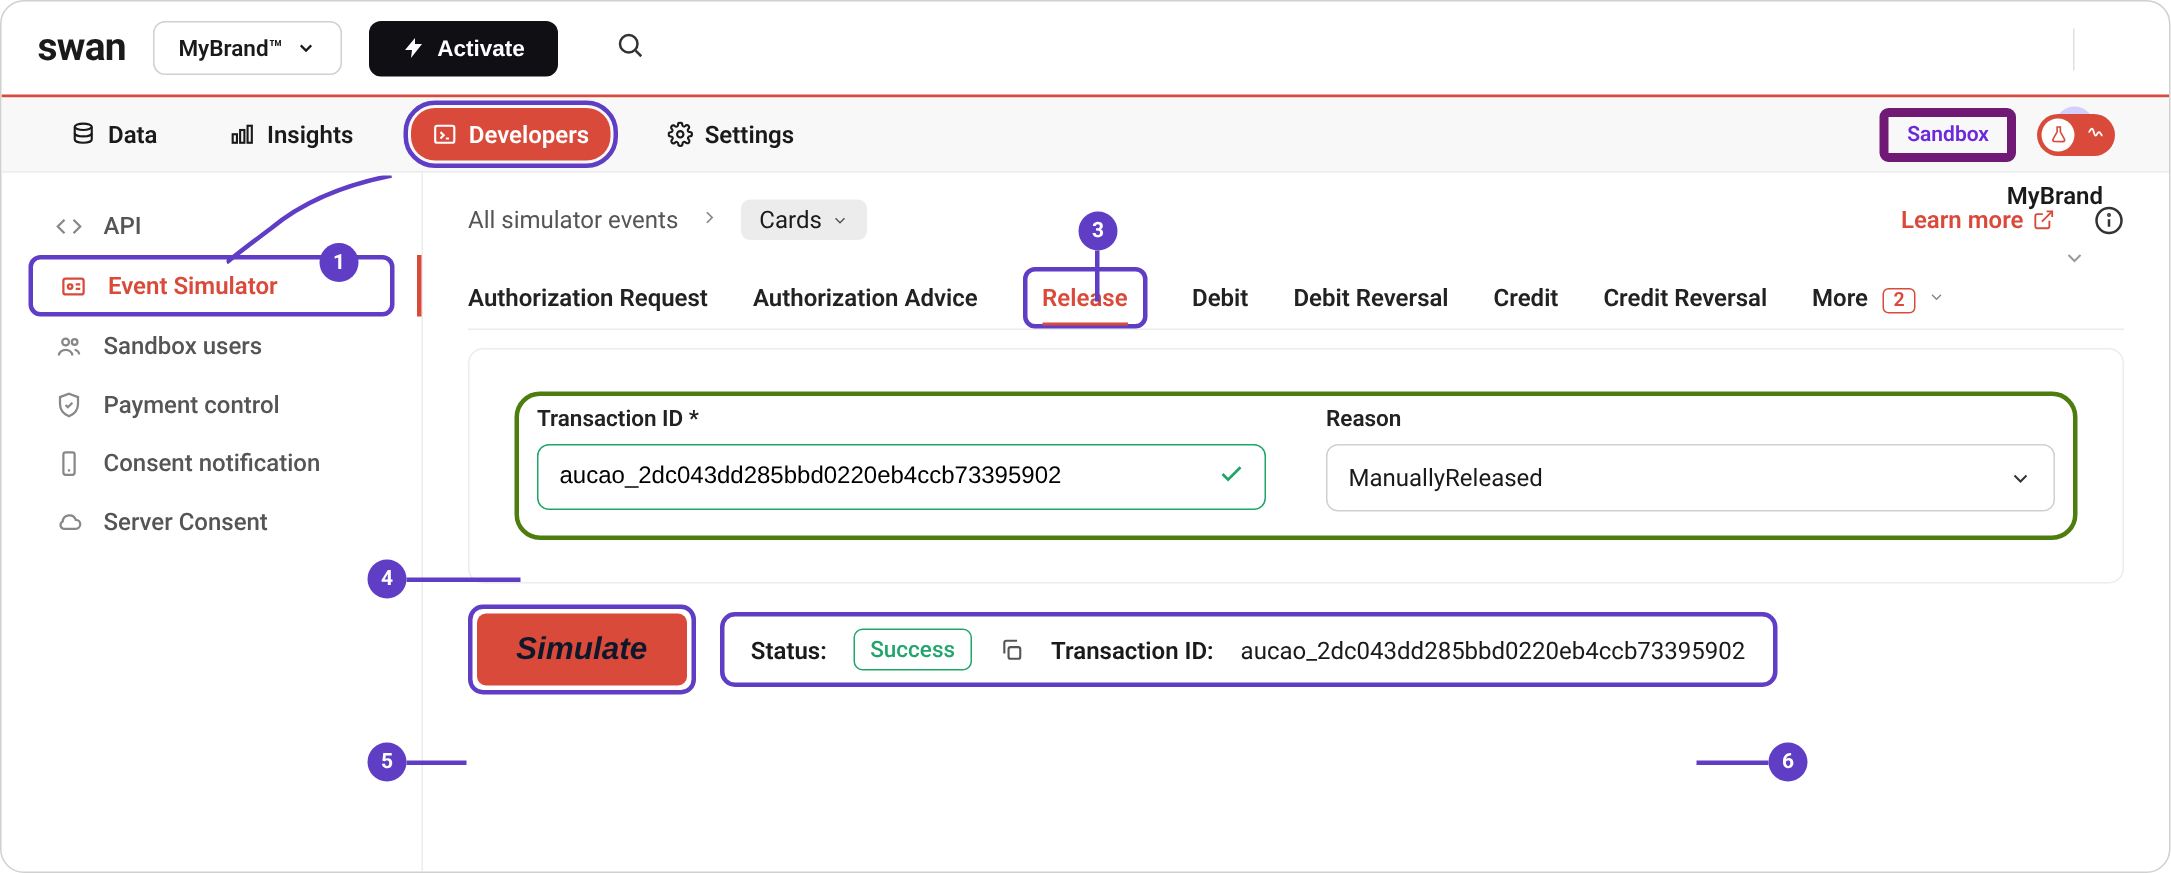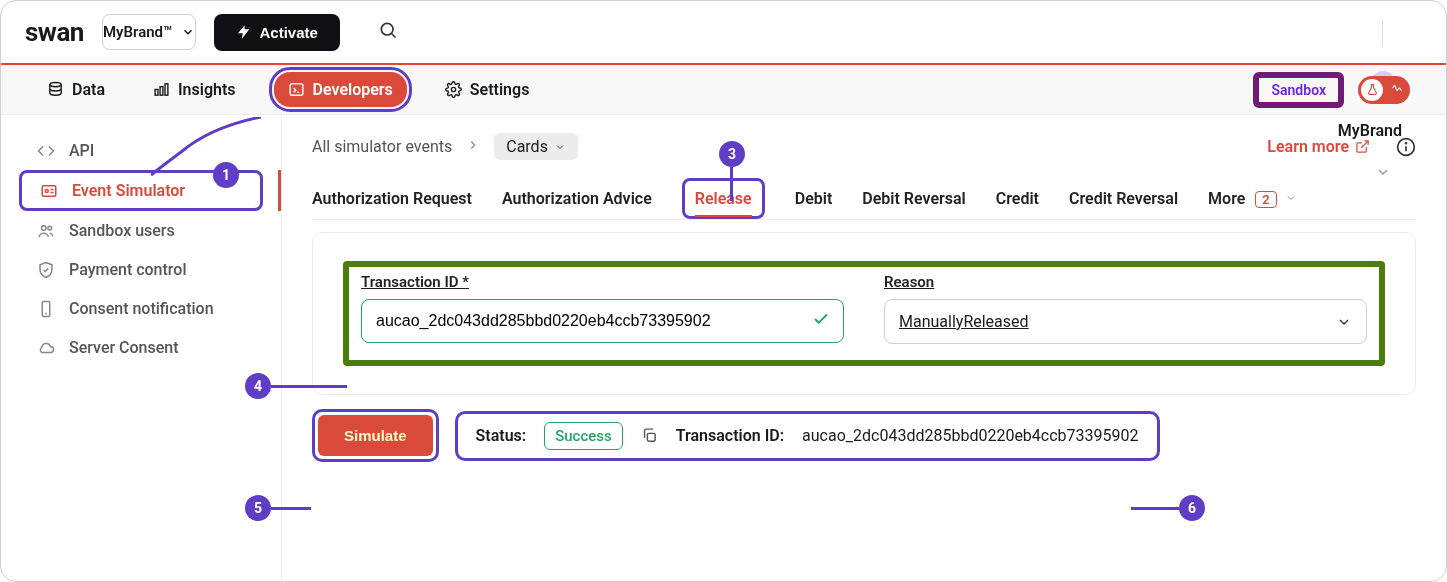--- a/index.html
+++ b/index.html
@@ -20,21 +20,21 @@
     display: flex;
     align-items: center;
     padding: 0 24px;
     gap: 18px;
     border-bottom: 2px solid #d94a3b;
   }
   .logo { font-size: 26px; font-weight: 700; letter-spacing: -0.5px; }
   .brand-select {
     border: 1px solid #d0d0d0;
     border-radius: 8px;
-    padding: 8px 0;
+    padding: 8px 16px;
     display: flex;
     align-items: center;
     gap: 8px;
     font-weight: 600;
     font-size: 15px;
     cursor: pointer;
   }
   .activate-btn {
     background: #0f0f14;
     color: #fff;
@@ -176,23 +176,22 @@
   
   .card {
     background:#fff; border:1px solid #ececec; border-radius:10px;
     padding:28px 30px;
   }
   .card-desc { color:#555; font-size:16px; margin-bottom:18px; }
   .card-desc a { color:#d94a3b; text-decoration:none; font-weight:500;}
 
   .form-row {
     display:flex; gap:40px;
-    border:6px solid #4d7c0f; border-radius:4px;
+    border:3px solid #4d7c0f; border-radius:17px;
     padding:6px 12px 16px;
-    text-decoration:underline;
   }
   .form-col { flex:1; display:flex; flex-direction:column; gap:8px;}
   .form-label { font-weight:600; font-size:15px; color:#222;}
   .input {
     border:1px solid #22a56b; border-radius:8px;
     padding:12px 40px 12px 14px; font-size:16px;
     position:relative;
   }
   .input-wrap{position:relative;}
   .input-check{position:absolute; right:14px; top:50%; transform:translateY(-50%); color:#22a56b;}
@@ -202,23 +201,23 @@
     display:flex; justify-content:space-between; align-items:center;
     cursor:pointer;
   }
 
   
   .action-row {
     display:flex; gap:16px; align-items:center;
     margin-top:14px;
   }
   .sim-btn {
-    background:#d94a3b; color:#fef9c3; border:none;
+    background:#d94a3b; color:#0f172a; border:none;
     padding:12px 26px; border-radius:6px;
-    font-weight:700; font-size:15px; cursor:pointer;
+    font-weight:700; font-size:21px; cursor:pointer;font-style:italic;
   }
   .sim-btn-wrap{ border:3px solid #5f3dc4; border-radius:10px; padding:3px;}
   .status-box {
     border:3px solid #5f3dc4; border-radius:10px;
     padding:8px 18px; display:flex; align-items:center; gap:18px;
     flex:0 0 auto;
   }
   .status-label{font-weight:600; font-size:16px;}
   .status-badge{
     border:1px solid #22a56b; color:#22a56b;

